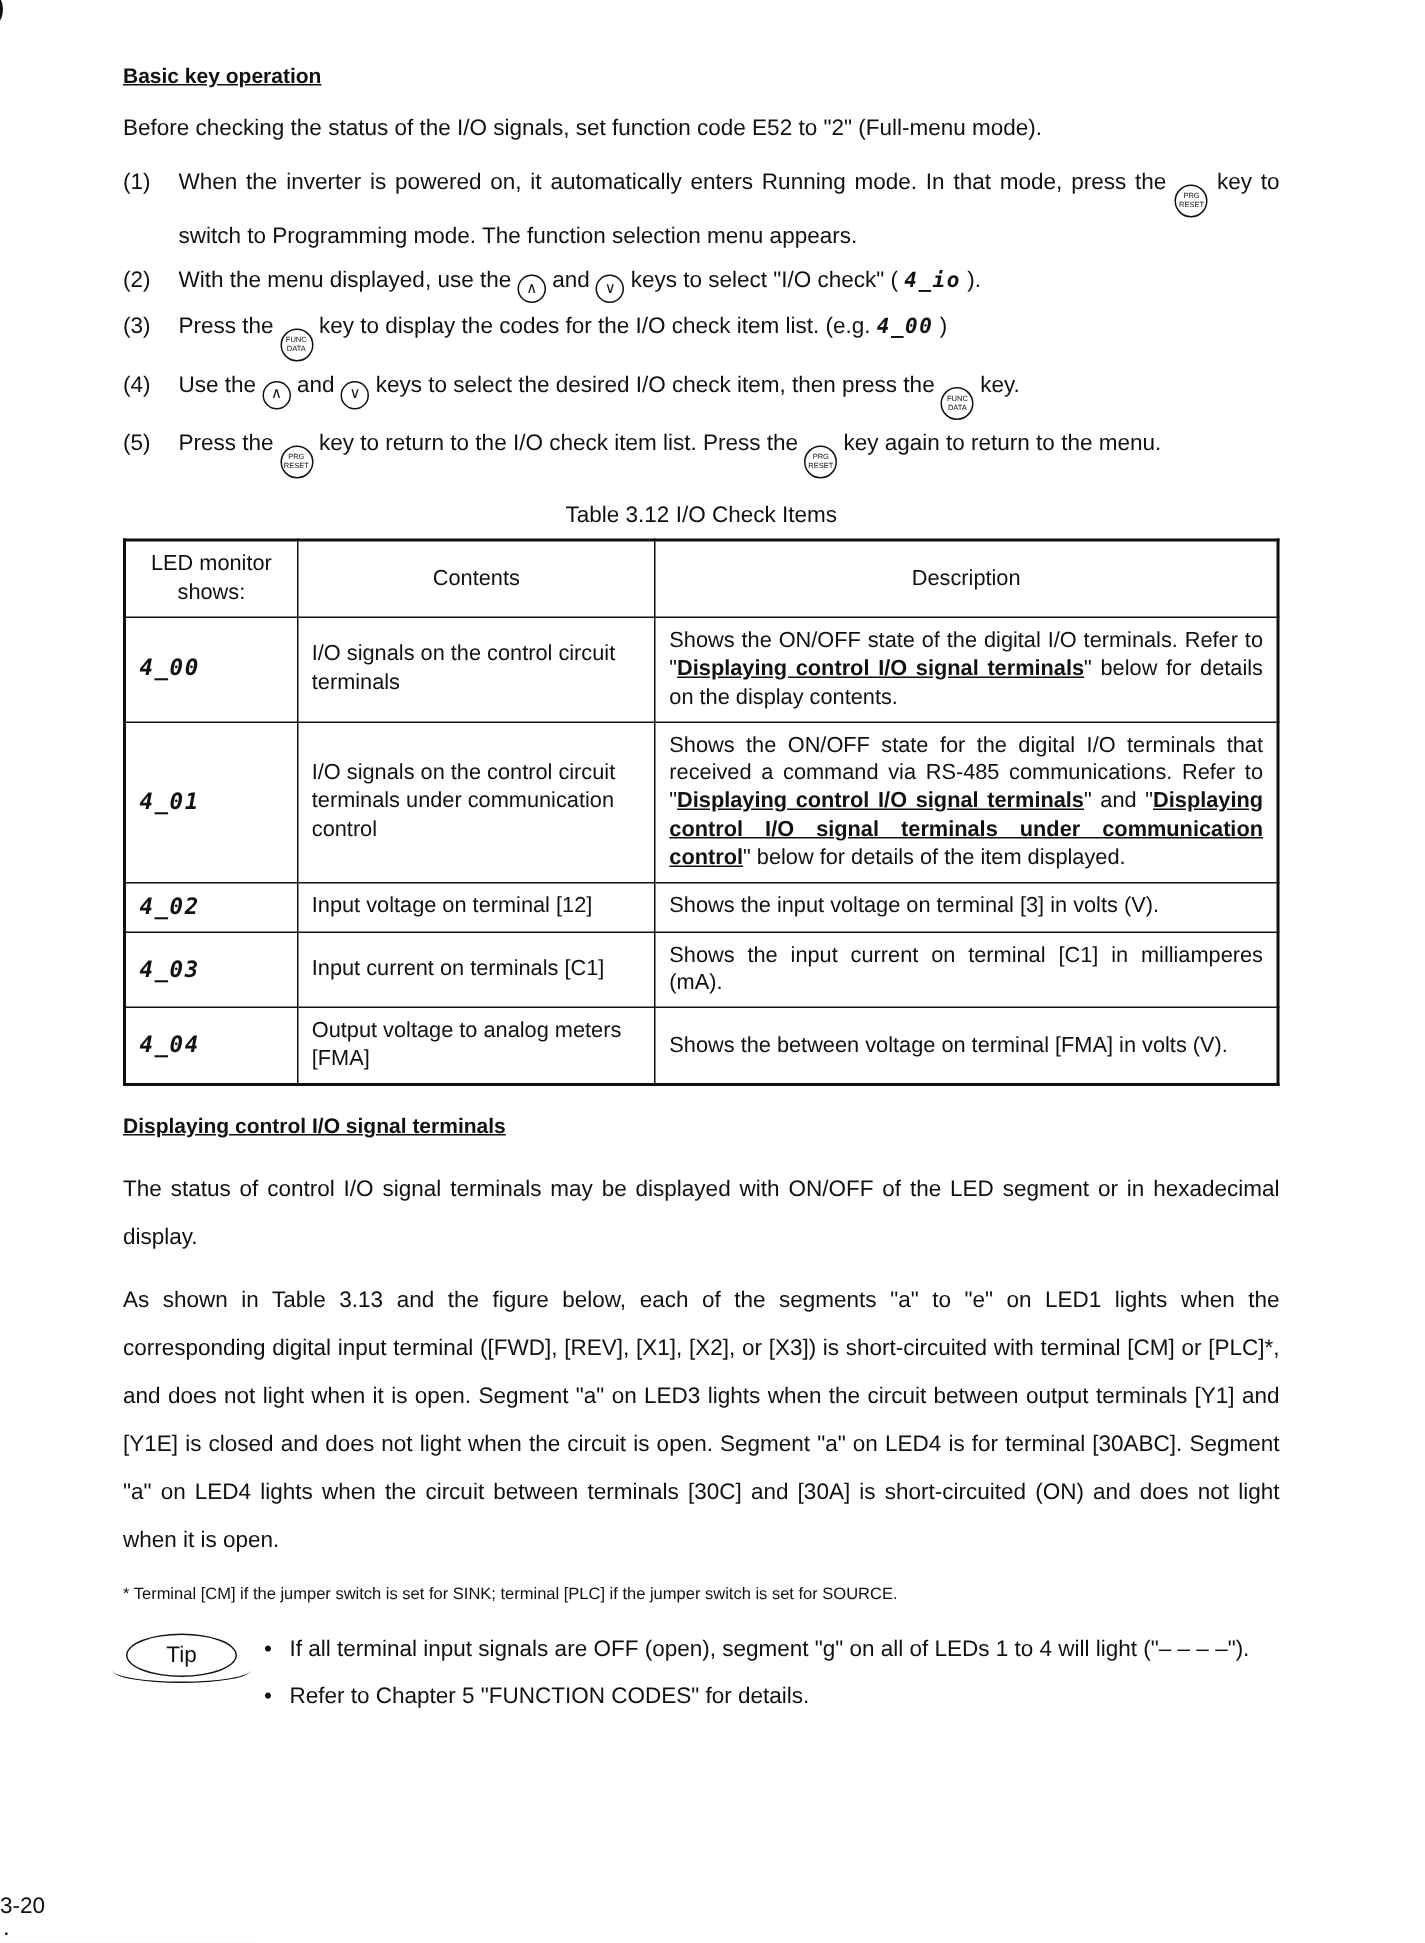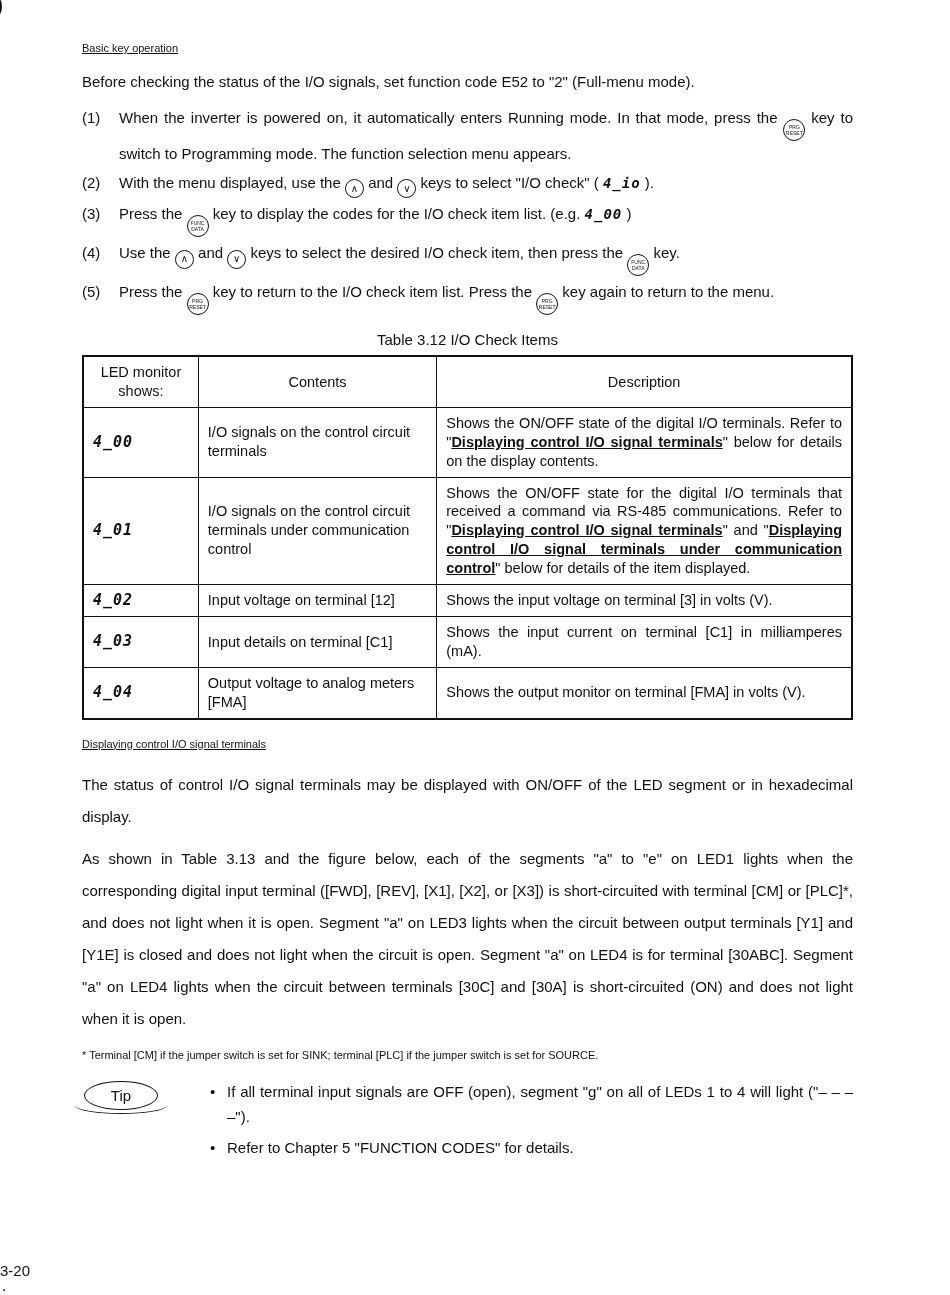--- a/index.html
+++ b/index.html
@@ -1,19 +1,19 @@
 <!DOCTYPE html>
 <html><head>
 <meta charset="utf-8">
 <style>
   html,body{margin:0;padding:0;background:#e8e8e8;}
   body{width:950px;height:1295px;overflow:hidden;background:#ffffff;color:#111;
        font-family:"Liberation Sans",sans-serif;font-size:15px;position:relative;}
   .content{padding:42px 97px 0 82px;}
-  .section-heading{font-size:11px;font-weight:normal;text-decoration:underline;margin:0 0 19px 0;}
+  .section-heading{font-size:14px;font-weight:bold;text-decoration:underline;margin:0 0 19px 0;}
   .intro{margin:0 0 15px 0;}
   
   .steps{margin:0 0 14px 0;}
   .step{display:flex;margin:0 0 3px 0;}
   .step-num{flex:none;width:37px;line-height:25.5px;}
   .step-body{flex:1;text-align:justify;line-height:25.5px;}
   .step-cont{margin-top:1px;}
   
   .key-icon{display:inline-flex;flex-direction:column;align-items:center;justify-content:center;
             border:1px solid #111;border-radius:50%;vertical-align:-6px;box-sizing:border-box;
@@ -33,21 +33,21 @@
   .col-code{width:15%;}.col-contents{width:31%;}.col-desc{width:54%;}
   .cell-code{padding-left:18px;}
   .cell-code .seg{font-size:15px;}
   .cell-desc{text-align:justify;}
   .bold-underline{font-weight:bold;text-decoration:underline;}
   
   .para{margin:0 0 10px 0;line-height:32px;text-align:justify;}
   .subheading{margin:8px 0 4px 14px;line-height:22px;}
   .footnote{font-size:11px;margin:8px 0 14px 0;line-height:20px;}
   
-  .tip-row{display:flex;align-items:flex-start;margin:4px 0 0 0;gap:34px;}
+  .tip-row{display:flex;align-items:flex-start;margin:4px 0 0 0;}
   .tip-badge{flex:none;position:relative;width:72px;height:27px;border:1.6px solid #111;border-radius:50%;
              display:flex;align-items:center;justify-content:center;font-size:15px;margin:2px 18px 0 2px;}
   .tip-badge::before{content:'';position:absolute;left:-10px;bottom:-5px;width:92px;height:16px;
              border-bottom:1.5px solid #111;border-radius:50%;}
   .tip-list{list-style:none;margin:0;padding:0;flex:1;}
   .tip-list li{display:flex;margin:0 0 6px 0;}
   .tip-list .bullet{flex:none;width:17px;line-height:25px;}
   .tip-text{flex:1;text-align:justify;line-height:25px;}
   
   .page-number{position:absolute;left:0;right:0;bottom:16px;text-align:left;font-size:15px;}
@@ -142,27 +142,27 @@
           <td class="cell-contents">I/O signals on the control circuit terminals under communication control</td>
           <td class="cell-desc">Shows the ON/OFF state for the digital I/O terminals that received a command via RS-485 communications. Refer to "<span class="bold-underline">Displaying control I/O signal terminals</span>" and "<span class="bold-underline">Displaying control I/O signal terminals under communication control</span>" below for details of the item displayed.</td>
         </tr>
         <tr>
           <td class="cell-code"><span class="seg">4_02</span></td>
           <td class="cell-contents">Input voltage on terminal [12]</td>
           <td class="cell-desc">Shows the input voltage on terminal [3] in volts (V).</td>
         </tr>
         <tr>
           <td class="cell-code"><span class="seg">4_03</span></td>
-          <td class="cell-contents">Input details on terminal [C1]</td>
+          <td class="cell-contents">Input current on terminals [C1]</td>
           <td class="cell-desc">Shows the input current on terminal [C1] in milliamperes (mA).</td>
         </tr>
         <tr>
           <td class="cell-code"><span class="seg">4_04</span></td>
           <td class="cell-contents">Output voltage to analog meters [FMA]</td>
-          <td class="cell-desc">Shows the output monitor on terminal [FMA] in volts (V).</td>
+          <td class="cell-desc">Shows the between voltage on terminal [FMA] in volts (V).</td>
         </tr>
       </tbody>
   </table>
 
   <h2 class="section-heading">Displaying control I/O signal terminals</h2>
 
   <p class="para">The status of control I/O signal terminals may be displayed with ON/OFF of the LED segment or in hexadecimal display.</p>
 
 
   <p class="para">As shown in Table 3.13 and the figure below, each of the segments "a" to "e" on LED1 lights when the corresponding digital input terminal ([FWD], [REV], [X1], [X2], or [X3]) is short-circuited with terminal [CM] or [PLC]*, and does not light when it is open. Segment "a" on LED3 lights when the circuit between output terminals [Y1] and [Y1E] is closed and does not light when the circuit is open. Segment "a" on LED4 is for terminal [30ABC]. Segment "a" on LED4 lights when the circuit between terminals [30C] and [30A] is short-circuited (ON) and does not light when it is open.</p>

